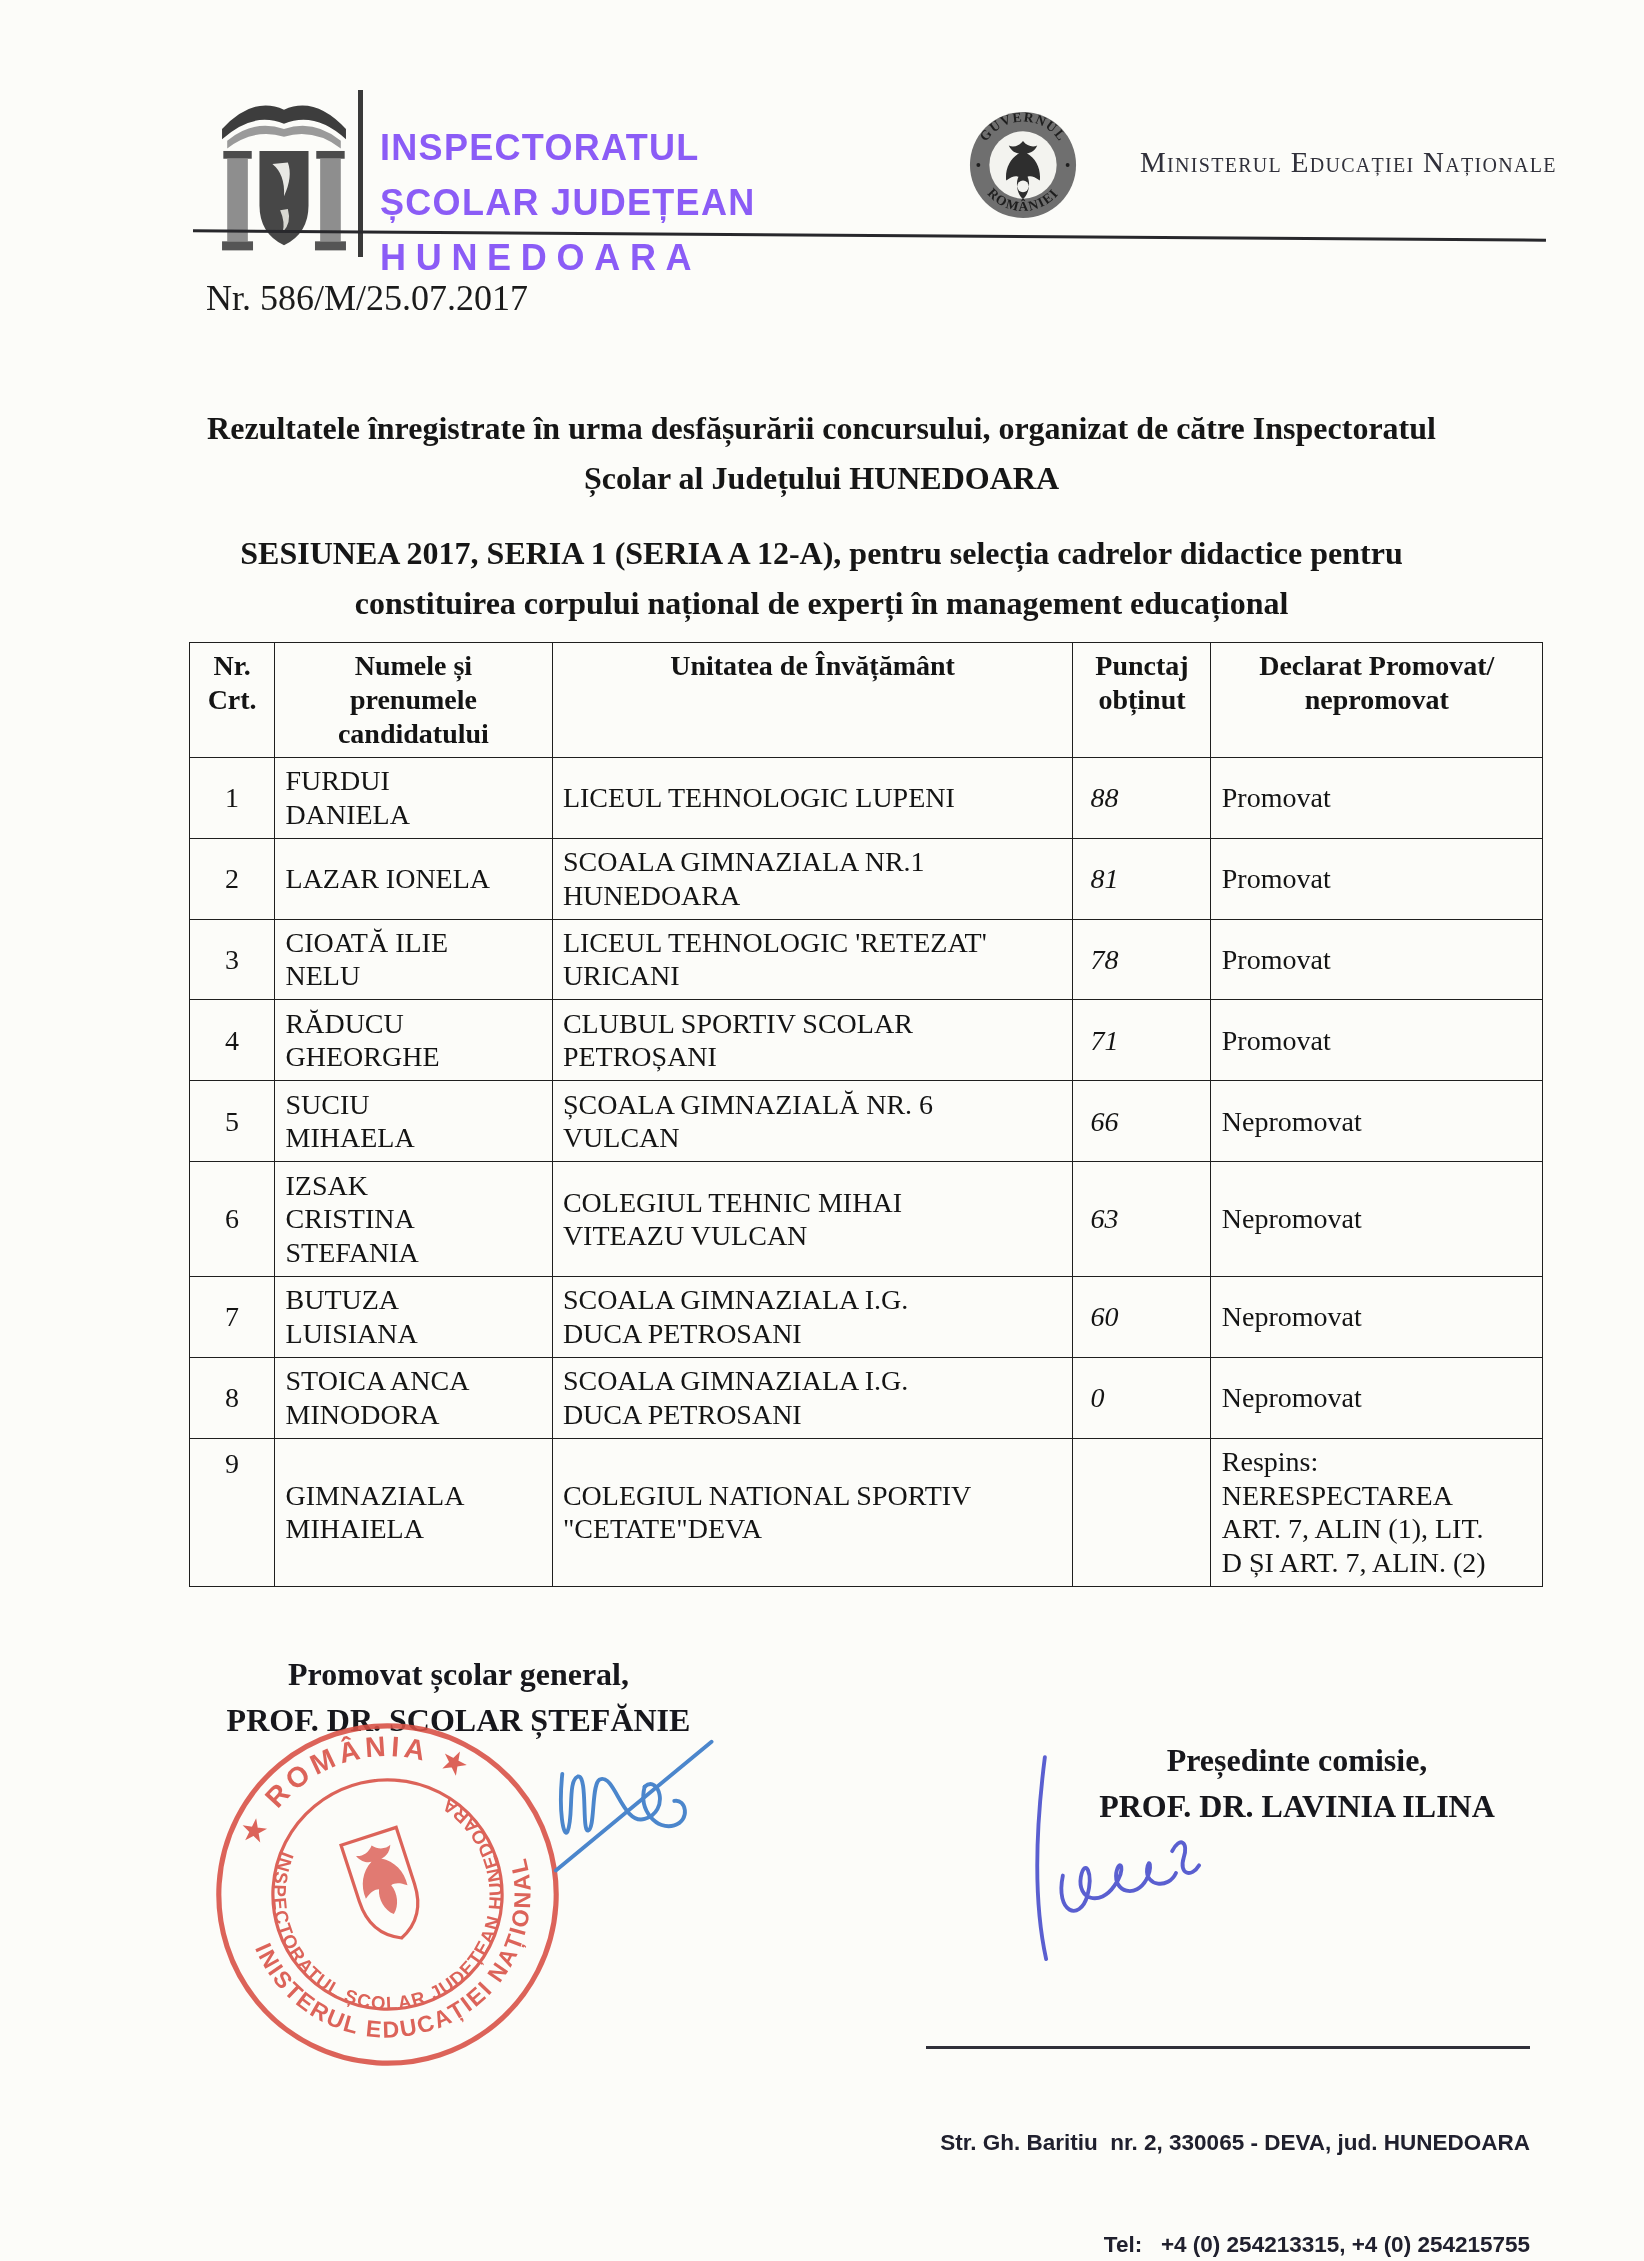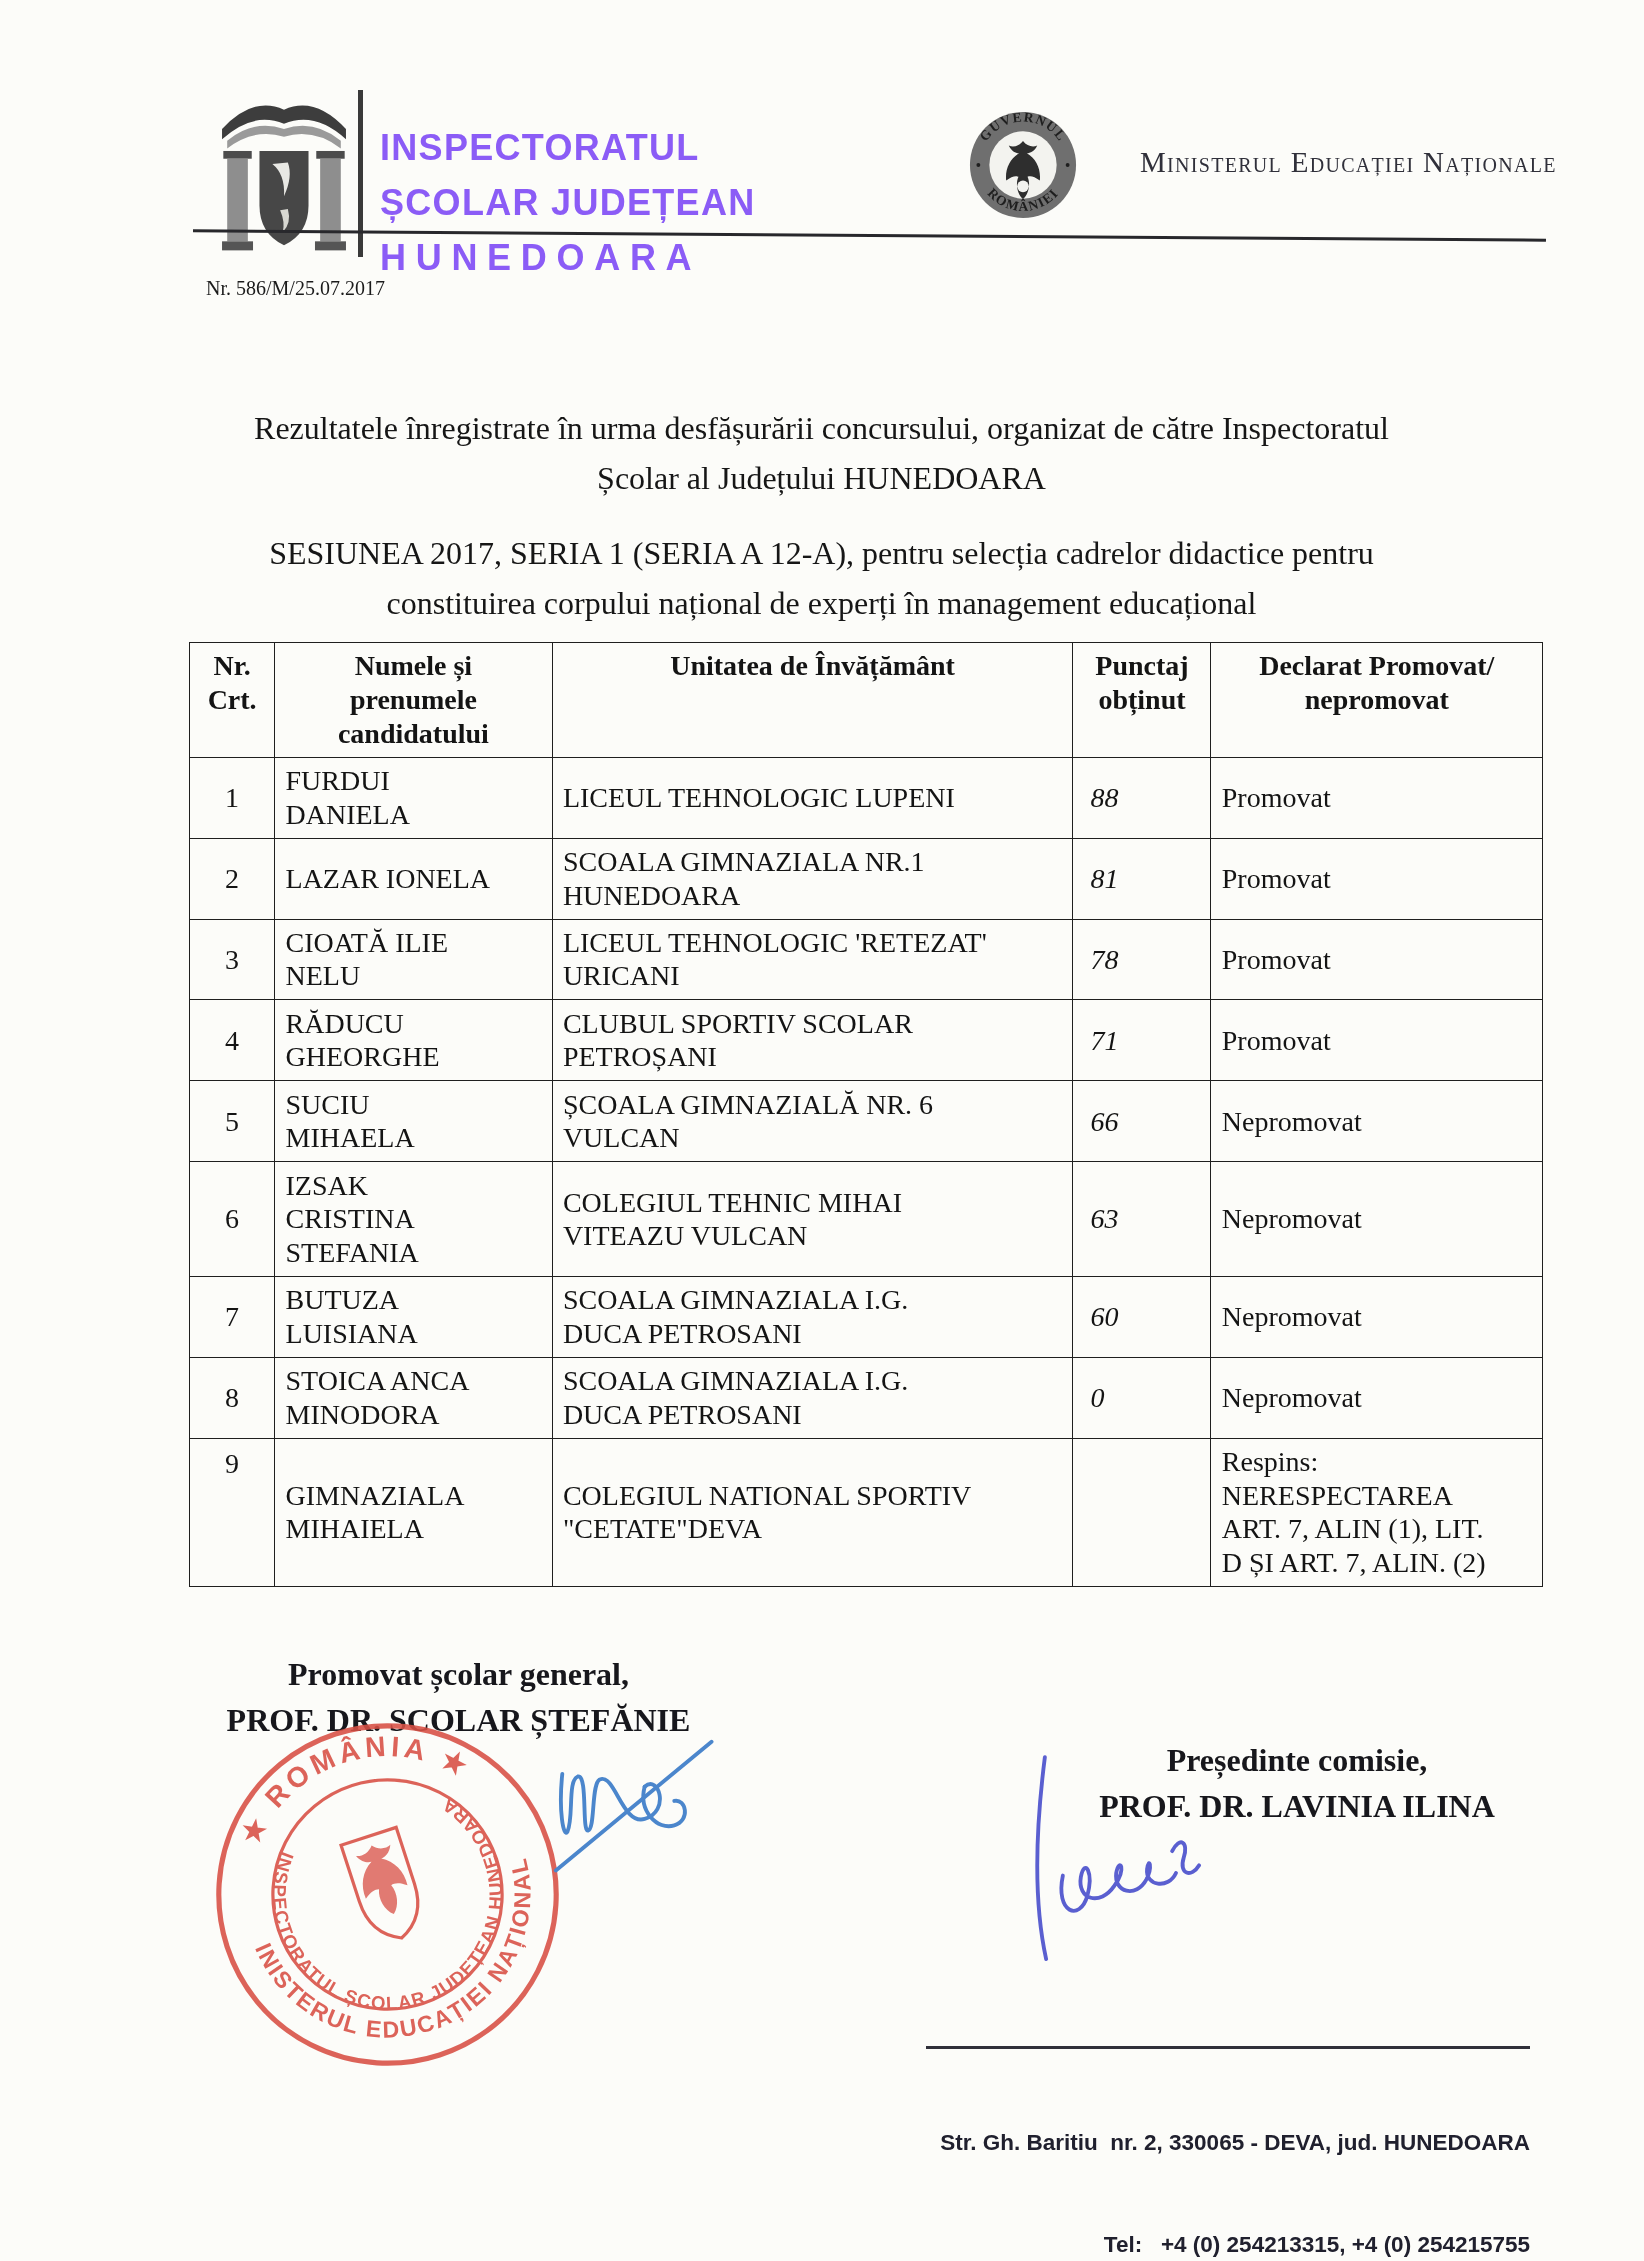--- a/index.html
+++ b/index.html
@@ -10,22 +10,22 @@
   }
   
   .isj-logo { position:absolute; left:213px; top:89px; }
   .logo-divider { position:absolute; left:358px; top:90px; width:4.5px; height:167px; background:#3a3a3a; }
   .org-name { position:absolute; left:380px; top:94px; font-family:"Liberation Sans", sans-serif; font-weight:bold; font-size:36px; line-height:55px; color:#8b5cf6; letter-spacing:1.3px;margin-top:26px; }
   .org-name .l3 { letter-spacing:9.7px; }
   .gov-seal { position:absolute; left:968px; top:110px; }
   .ministry-name { position:absolute; left:1140px; top:146px; font-size:29px; font-variant:small-caps; letter-spacing:1.3px; color:#30303a; }
   .header-rule { position:absolute; left:193px; top:234px; width:1353px; height:3.2px; background:#28282c; transform:rotate(0.4deg); }
   
-  .doc-number { position:absolute; left:206px; top:277px; font-size:20px; }
-  .doc-title, .doc-subtitle { position:absolute; left:113px; width:1417px; text-align:center; font-weight:normal; font-size:32px; line-height:50px; white-space:pre-line; color:#161616; }
+  .doc-number { position:absolute; left:206px; top:277px; font-size:36px; }
+  .doc-title, .doc-subtitle { position:absolute; left:113px; width:1417px; text-align:center; font-weight:bold; font-size:32px; line-height:50px; white-space:pre-line; color:#161616; }
   .doc-title { top:403px; }
   .doc-subtitle { top:528px; }
   
   .results-table { position:absolute; left:189px; top:642px; width:1354px; border-collapse:collapse; font-size:28px; line-height:1.2; color:#141414; }
   .results-table th, .results-table td { border:1.9px solid #1f1f1f; }
   .results-table th { font-weight:bold; text-align:center; vertical-align:top; padding:6.4px 3.9px; white-space:pre-line; }
   .results-table td { vertical-align:middle; padding:6.4px 10.3px; }
   td.c-nr { text-align:center; padding:6.4px 2.6px; }
   td.c-name, td.c-unit, td.c-result { white-space:pre-line; text-align:left; }
   td.c-score { padding-left:17px;font-style:italic; }

